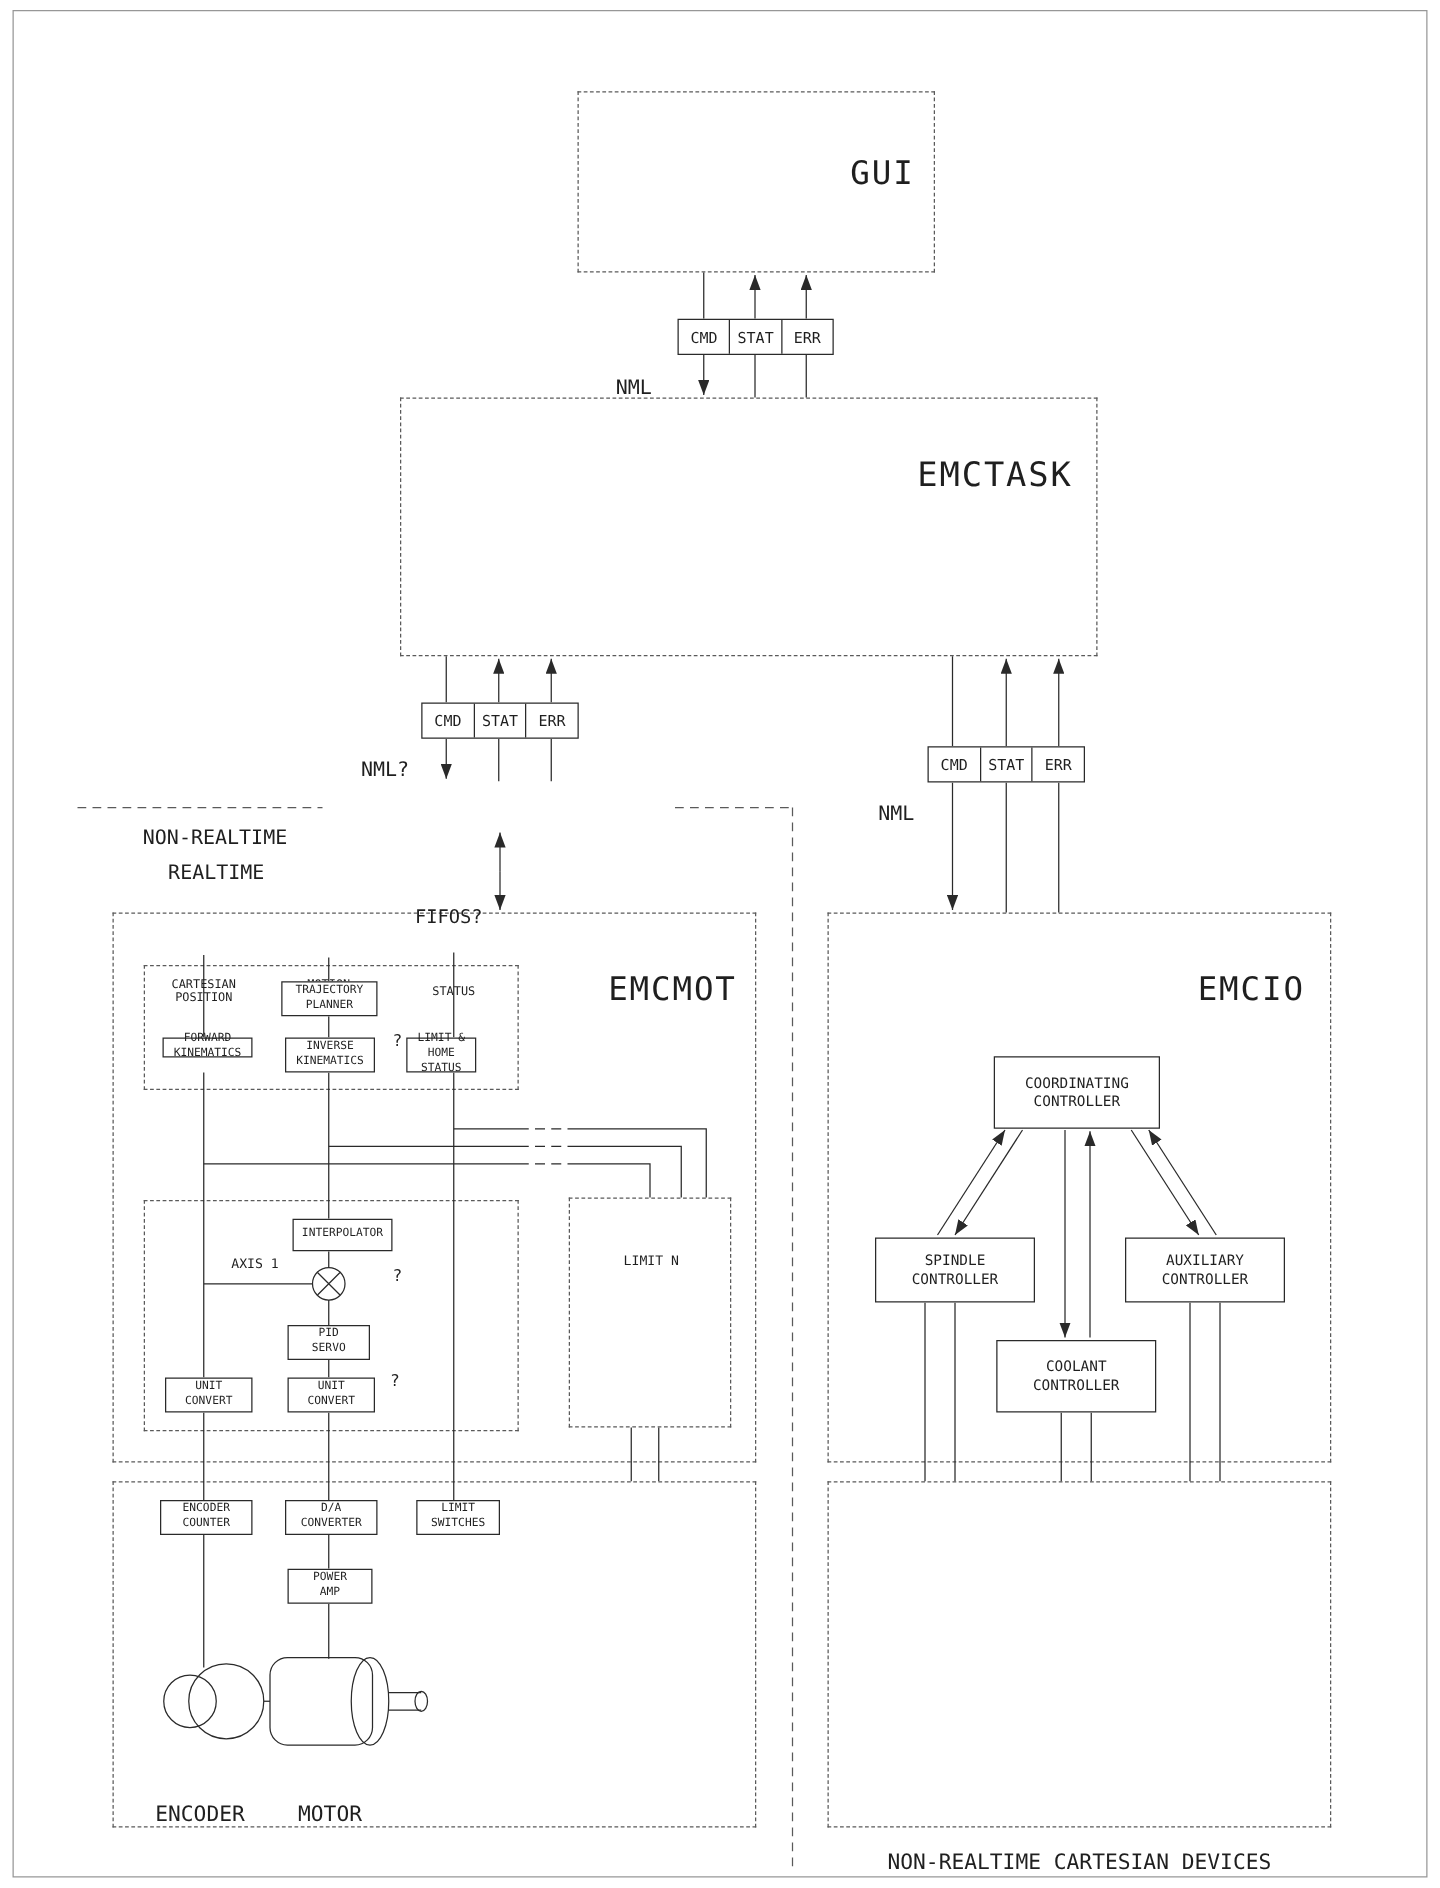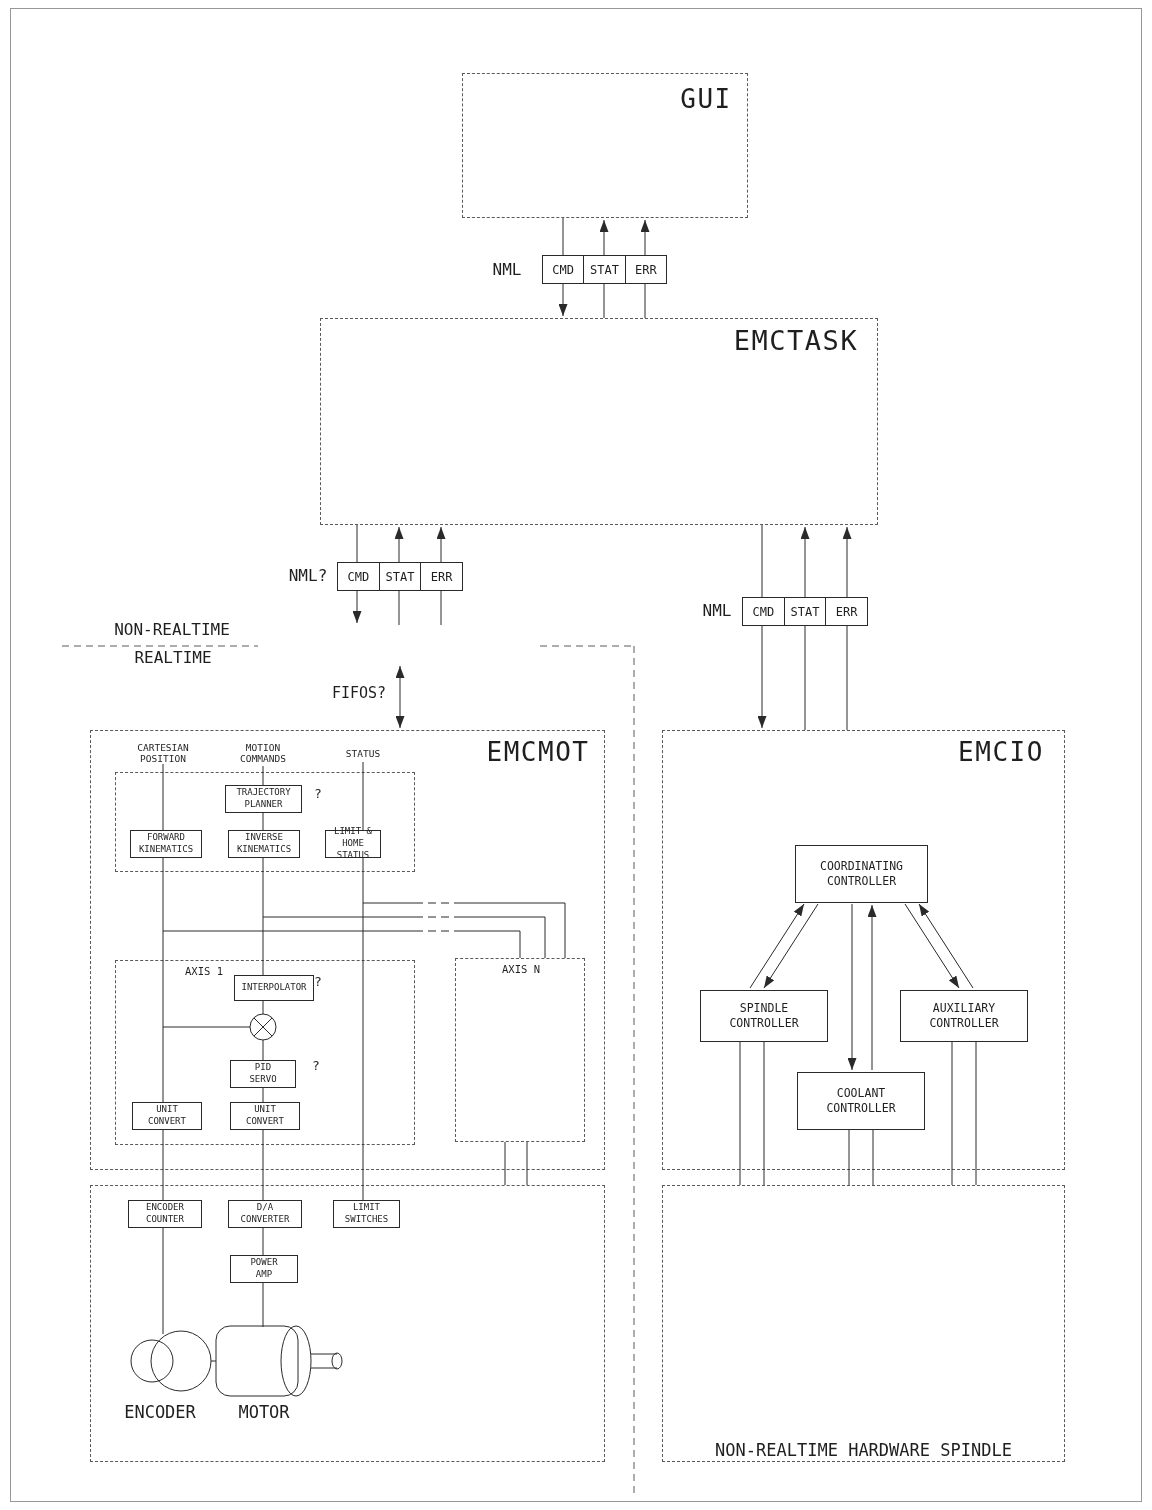--- a/index.html
+++ b/index.html
@@ -11,21 +11,21 @@
   #page { position:relative; width:1152px; height:1510px; background:var(--bg,#fff); overflow:hidden; }
   .frame { position:absolute; border:1px solid #979797; }
   .dbox { position:absolute; border:1px dashed #5a5a5a; }
   .sbox {
     position:absolute; border:1px solid #2a2a2a; background:#fff;
     display:flex; align-items:center; justify-content:center;
     text-align:center; white-space:pre-line; line-height:1.3;
   }
   .lbl {
     position:absolute; display:flex; align-items:center; justify-content:center;
-    text-align:center; white-space:pre-line; line-height:1.2;
+    text-align:center; white-space:pre-line; line-height:1.2;margin-top:40px;
   }
   .title { letter-spacing:1.5px; }
   .nmlrow { position:absolute; display:flex; border:1px solid #2a2a2a; background:#fff; }
   .nmlrow > div {
     flex:1 1 0; display:flex; align-items:center; justify-content:center;
     font-size:12px; border-left:1px solid #2a2a2a;
   }
   .nmlrow > div:first-child { border-left:none; }
   svg.wires { position:absolute; left:0; top:0; }
 </style>
@@ -146,38 +146,38 @@
   <div class="lbl" style="left:126px;top:741px;width:74px;height:24px;font-size:9.5px">CARTESIAN
 POSITION</div>
   <div class="lbl" style="left:226px;top:741px;width:74px;height:24px;font-size:9.5px">MOTION
 COMMANDS</div>
   <div class="lbl" style="left:338px;top:747px;width:50px;height:13px;font-size:9.5px">STATUS</div>
 
   <div class="sbox" style="left:225px;top:785px;width:77px;height:28px;font-size:9px">TRAJECTORY
 PLANNER</div>
   <div class="lbl" style="left:311px;top:787px;width:14px;height:14px;font-size:13px">?</div>
 
-  <div class="sbox" style="left:130px;top:830px;width:72px;height:28px;font-size:9px">FORWARD
+  <div class="sbox" style="left:130px;top:830px;width:72px;height:16px;font-size:9px">FORWARD
 KINEMATICS</div>
   <div class="sbox" style="left:228px;top:830px;width:72px;height:28px;font-size:9px">INVERSE
 KINEMATICS</div>
   <div class="sbox" style="left:325px;top:830px;width:56px;height:28px;font-size:9px">LIMIT &amp; HOME
 STATUS</div>
 
   <div class="lbl" style="left:176px;top:965px;width:56px;height:13px;font-size:10.5px">AXIS 1</div>
   <div class="sbox" style="left:234px;top:975px;width:80px;height:26px;font-size:9px">INTERPOLATOR</div>
   <div class="lbl" style="left:311px;top:975px;width:14px;height:14px;font-size:13px">?</div>
   <div class="sbox" style="left:230px;top:1060px;width:66px;height:28px;font-size:9px">PID
 SERVO</div>
   <div class="lbl" style="left:309px;top:1059px;width:14px;height:14px;font-size:13px">?</div>
   <div class="sbox" style="left:132px;top:1102px;width:70px;height:28px;font-size:9px">UNIT
 CONVERT</div>
   <div class="sbox" style="left:230px;top:1102px;width:70px;height:28px;font-size:9px">UNIT
 CONVERT</div>
-  <div class="lbl" style="left:493px;top:963px;width:56px;height:13px;font-size:10.5px">AXIS N</div>
+  <div class="lbl" style="left:493px;top:963px;width:56px;height:13px;font-size:10.5px">LIMIT N</div>
 
   <div class="lbl title" style="left:955px;top:739px;width:92px;height:28px;font-size:26px">EMCIO</div>
   <div class="sbox" style="left:795px;top:845px;width:133px;height:58px;font-size:11.5px">COORDINATING
 CONTROLLER</div>
   <div class="sbox" style="left:700px;top:990px;width:128px;height:52px;font-size:11.5px">SPINDLE
 CONTROLLER</div>
   <div class="sbox" style="left:900px;top:990px;width:128px;height:52px;font-size:11.5px">AUXILIARY
 CONTROLLER</div>
   <div class="sbox" style="left:797px;top:1072px;width:128px;height:58px;font-size:11.5px">COOLANT
 CONTROLLER</div>
@@ -187,15 +187,15 @@
   <div class="sbox" style="left:228px;top:1200px;width:74px;height:28px;font-size:9px">D/A
 CONVERTER</div>
   <div class="sbox" style="left:333px;top:1200px;width:67px;height:28px;font-size:9px">LIMIT
 SWITCHES</div>
   <div class="sbox" style="left:230px;top:1255px;width:68px;height:28px;font-size:9px">POWER
 AMP</div>
 
   <div class="lbl" style="left:117px;top:1402px;width:86px;height:20px;font-size:17px">ENCODER</div>
   <div class="lbl" style="left:227px;top:1402px;width:74px;height:20px;font-size:17px">MOTOR</div>
 
-  <div class="lbl" style="left:662px;top:1441px;width:403px;height:18px;font-size:17px">NON-REALTIME HARDWARE SPINDLE</div>
+  <div class="lbl" style="left:662px;top:1441px;width:403px;height:18px;font-size:17px">NON-REALTIME CARTESIAN DEVICES</div>
 
 </div>
 
 </body></html>

